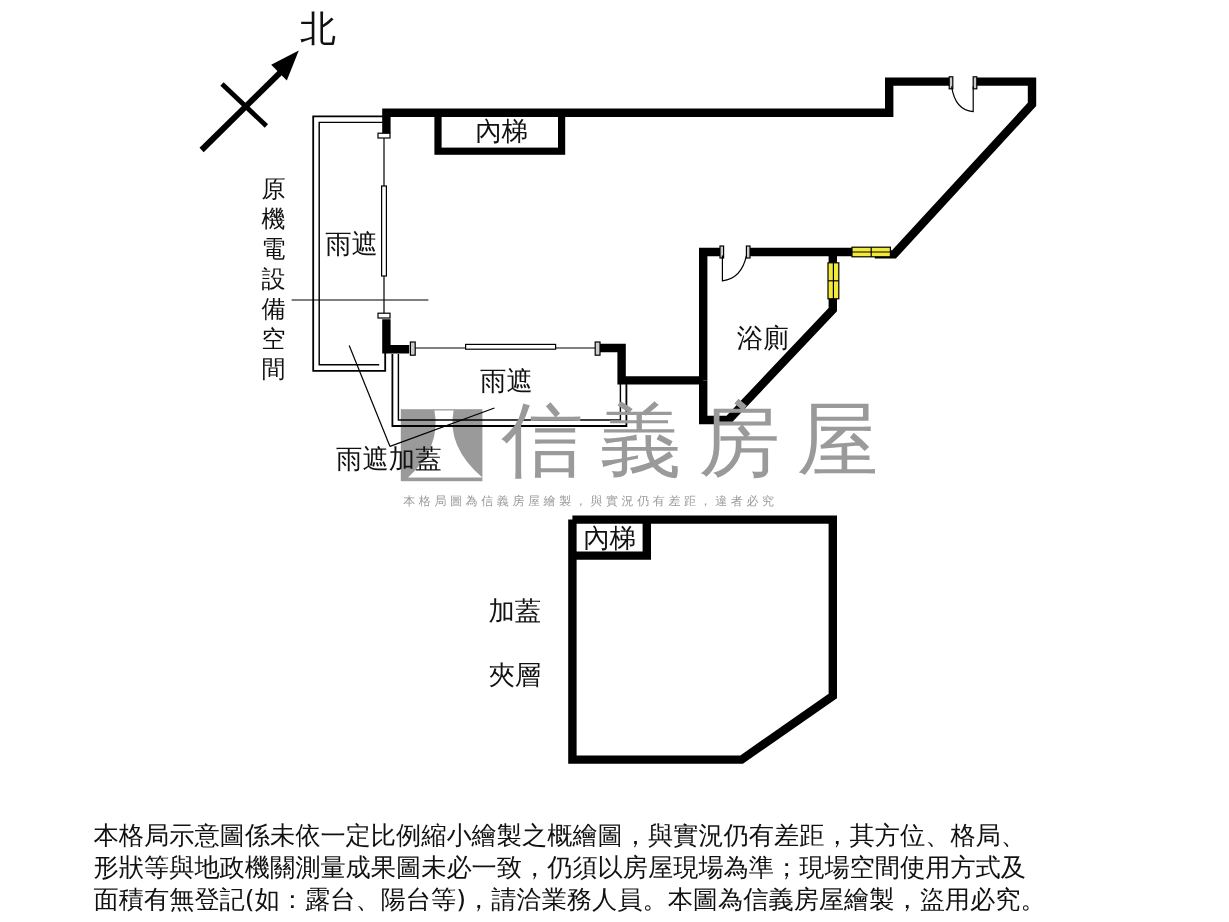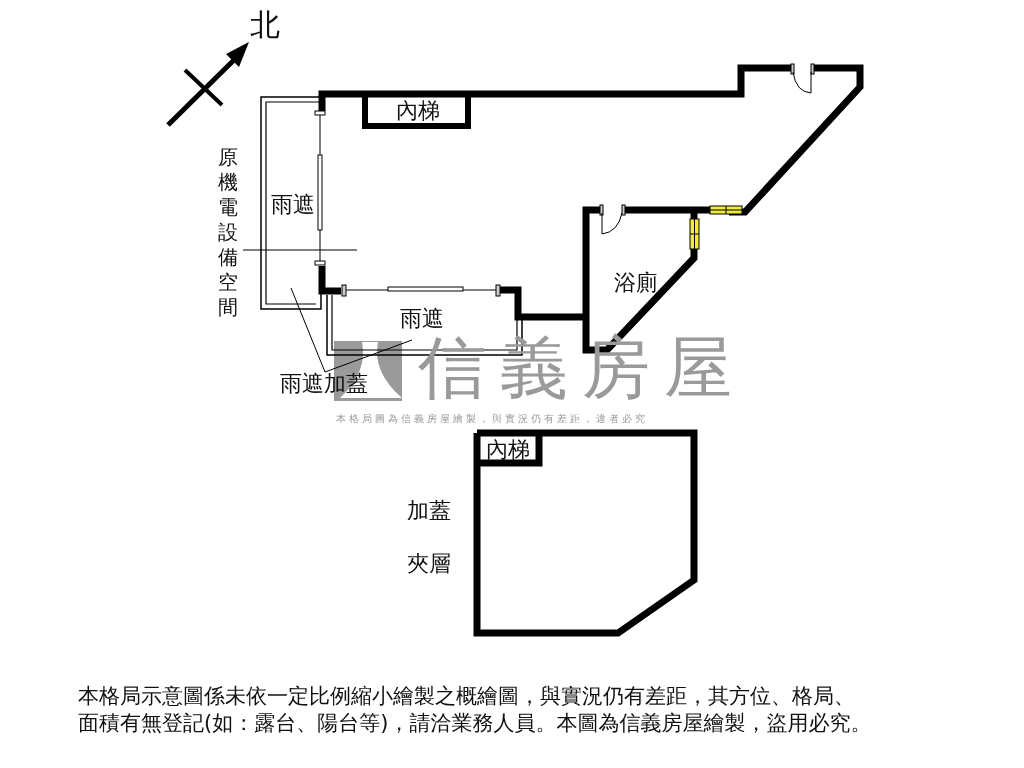--- a/index.html
+++ b/index.html
@@ -118,14 +118,15 @@
   <div class="vert-label" style="position:relative;">空</div>
   <div class="vert-label" style="position:relative;">間</div>
 </div>
 
 <div class="lbl big-label" style="left:280px; top:373px;">雨遮加蓋</div>
 <div class="lbl big-label" style="left:407px; top:500px;">加蓋</div>
 <div class="lbl big-label" style="left:407px; top:533px;margin-top:20px;">夾層</div>
 
 <div class="disclaimer">
   <div>本格局示意圖係未依一定比例縮小繪製之概繪圖，與實況仍有差距，其方位、格局、</div>
+  <div>形狀等與地政機關測量成果圖未必一致，仍須以房屋現場為準；現場空間使用方式及</div>
   <div>面積有無登記(如：露台、陽台等)，請洽業務人員。本圖為信義房屋繪製，盜用必究。</div>
 </div>
 
 </body></html>

